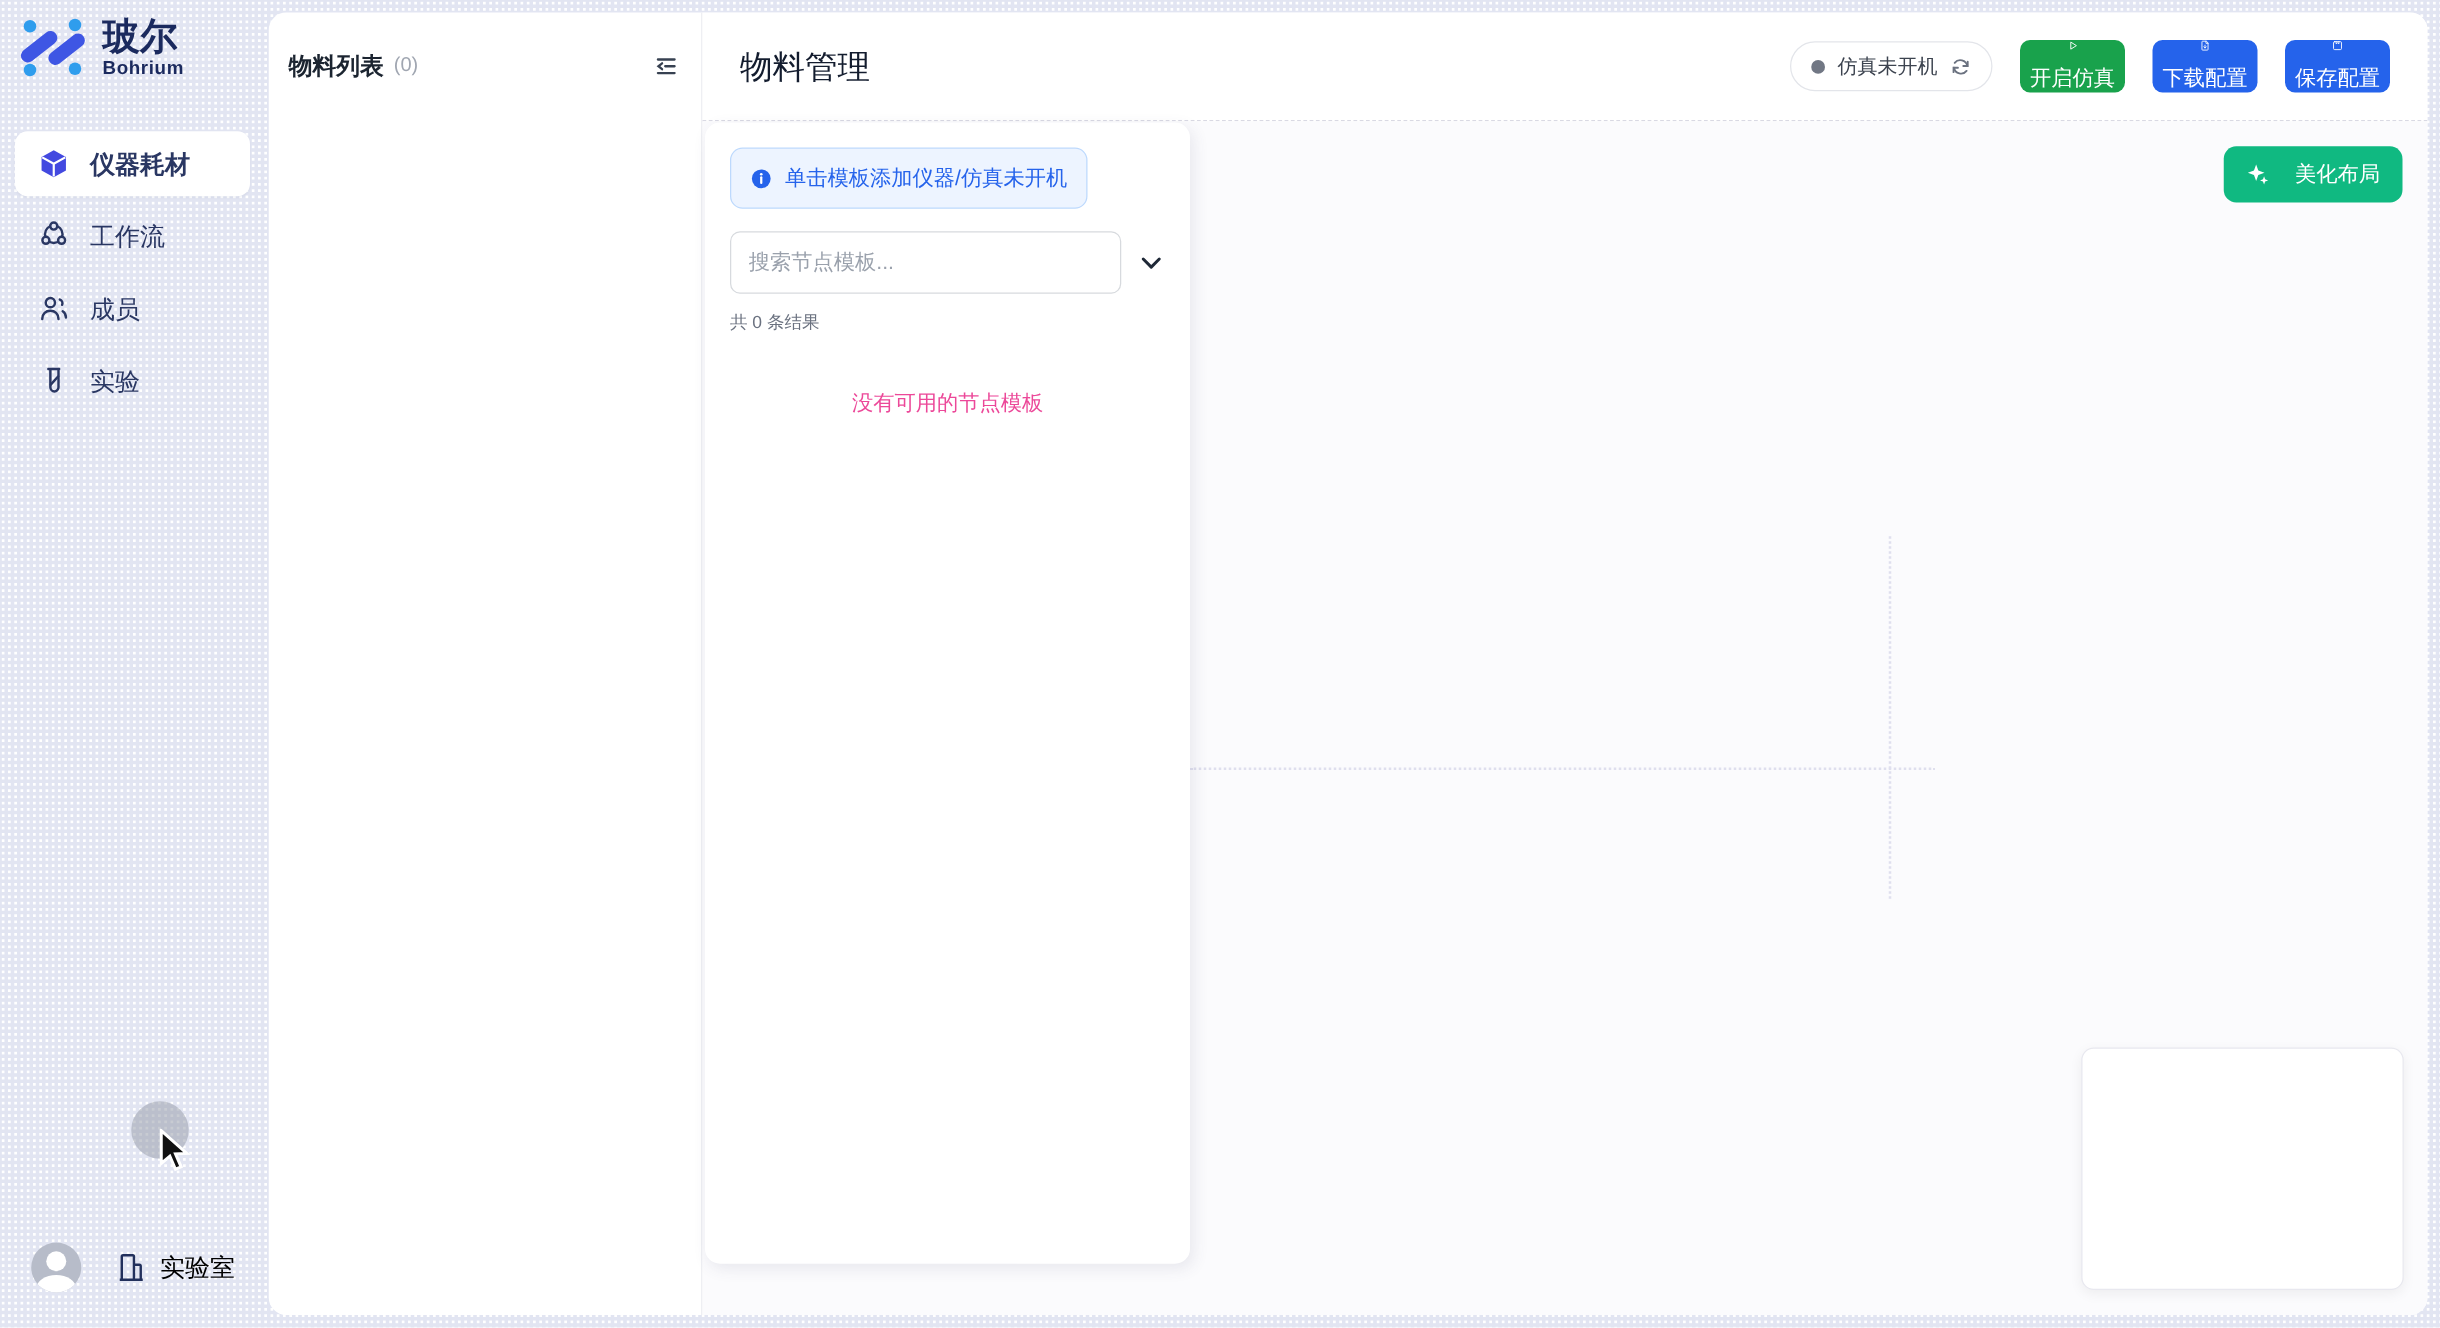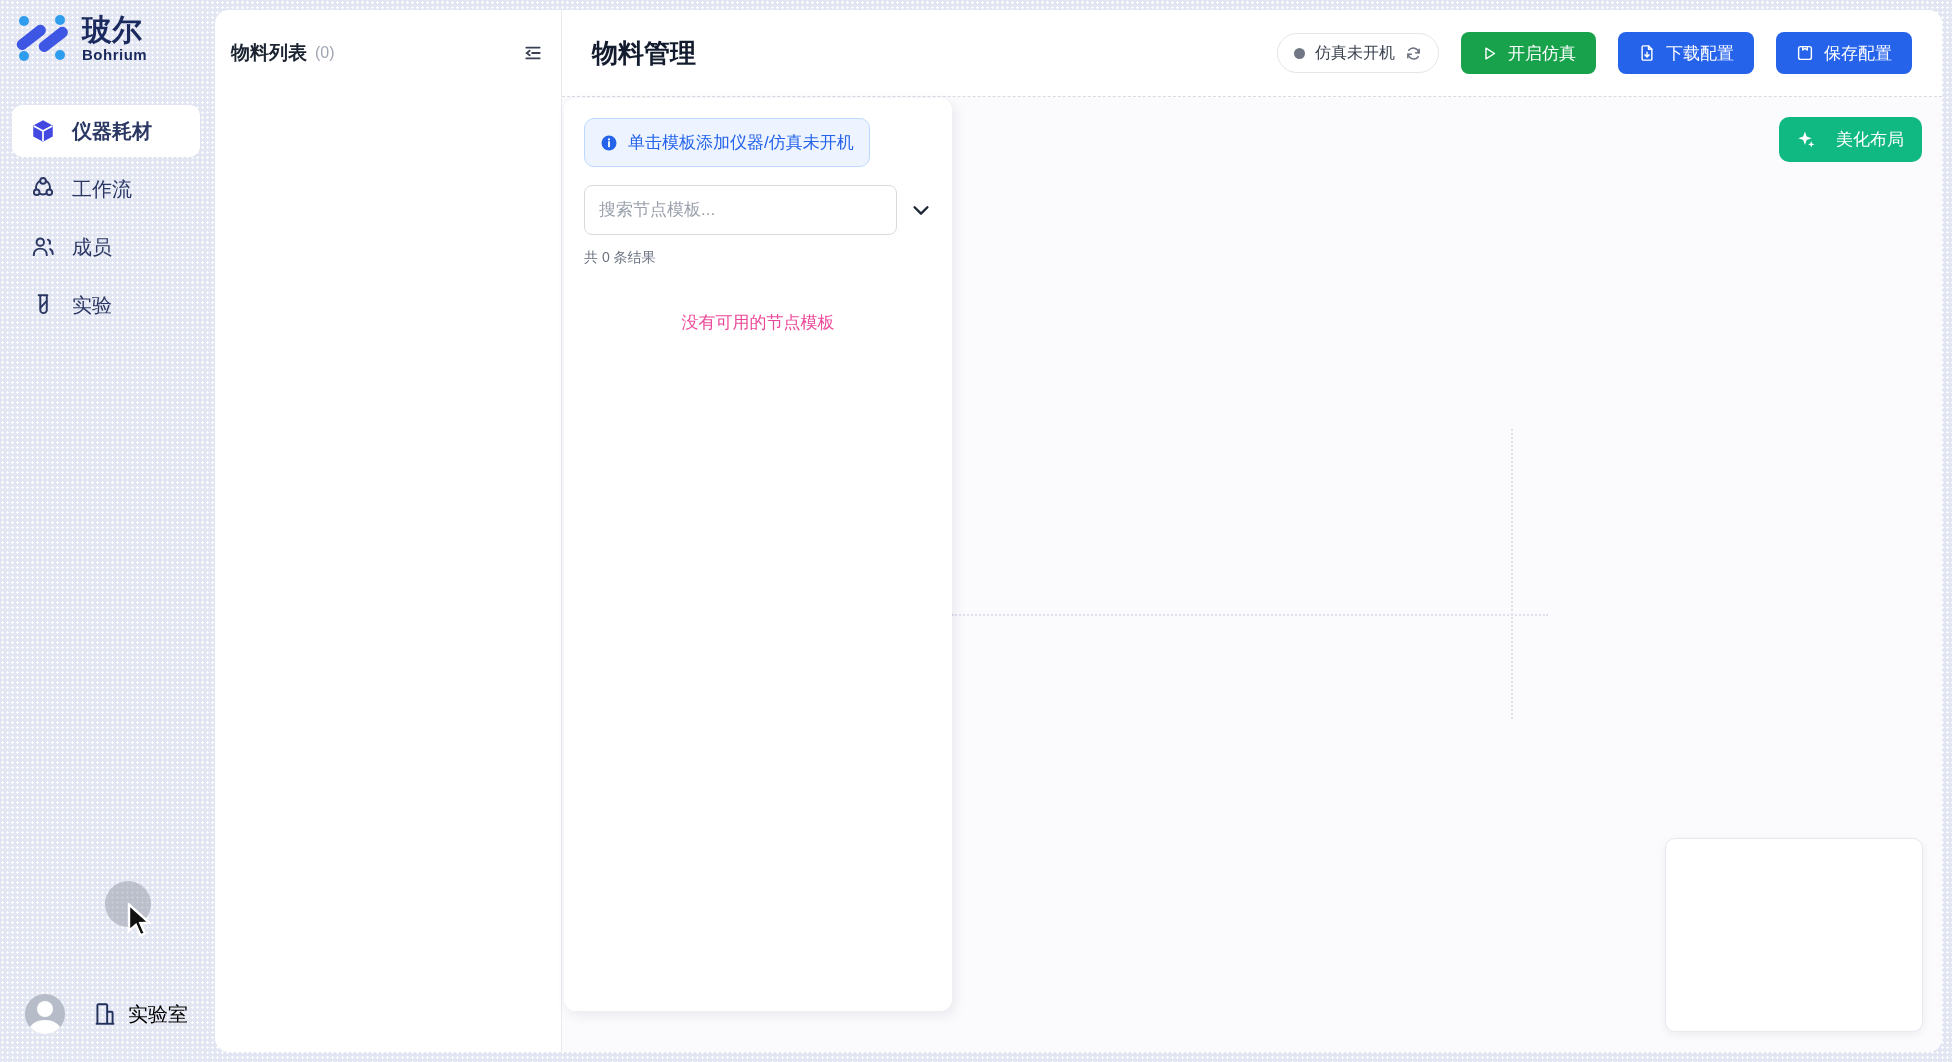--- a/index.html
+++ b/index.html
@@ -50,28 +50,28 @@
   .list-panel{width:347px;flex:0 0 347px;border-right:1px solid #e9eaf0;padding:30px 16px 0 16px;}
   .list-panel-head{display:flex;align-items:center;}
   .list-panel-head .t{font-size:19px;font-weight:bold;color:#1b2430;}
   .list-panel-head .c{font-size:16px;color:#a0a6b1;margin-left:8px;}
   .list-panel-head .spacer{flex:1;}
   .icon-btn{width:24px;height:24px;display:flex;align-items:center;justify-content:center;
     color:#374151;cursor:pointer;background:none;border:none;}
   .main{flex:1;display:flex;flex-direction:column;min-width:0;}
   .main-header{height:87px;display:flex;align-items:center;padding:0 30px;
     border-bottom:1px dashed #d9d9e3;background:#fff;}
-  .page-title{font-size:26px;font-weight:bold;color:#131c2e;}
+  .page-title{font-size:26px;font-weight:normal;color:#131c2e;}
   .header-actions{margin-left:auto;display:flex;align-items:center;gap:22px;}
   .status-pill{height:40px;border:1px solid #e3e5ea;border-radius:20px;background:#fff;
     display:flex;align-items:center;gap:10px;padding:0 16px;cursor:pointer;}
   .status-dot{width:11px;height:11px;border-radius:50%;background:#717784;}
   .status-pill .txt{font-size:16px;color:#3c434f;}
   .btn{height:42px;border:none;border-radius:8px;display:flex;align-items:center;gap:10px;
-    padding:0 20px;font-size:17px;color:#fff;cursor:pointer;font-family:inherit;}
+    padding:0 8px;font-size:17px;color:#fff;cursor:pointer;font-family:inherit;flex-direction:column;}
   .btn-green{background:var(--color-green);}
   .btn-blue{background:var(--color-accent-blue);}
   
   .canvas{flex:1;position:relative;background:var(--color-canvas);}
   .dash-h{position:absolute;left:390px;top:517px;width:596px;border-top:2px dotted #dfdfee;}
   .dash-v{position:absolute;left:949px;top:332px;height:290px;border-left:2px dotted #dfdfee;}
   .tpl-panel{position:absolute;left:2px;top:1px;width:388px;height:913px;background:#fff;
     border-radius:12px;box-shadow:3px 4px 12px rgba(70,70,110,.10);padding:20px;}
   .banner{display:inline-flex;align-items:center;gap:10px;background:#edf4ff;
     border:1px solid #bdd9fd;border-radius:10px;padding:12px 15px;color:var(--color-accent-blue);

